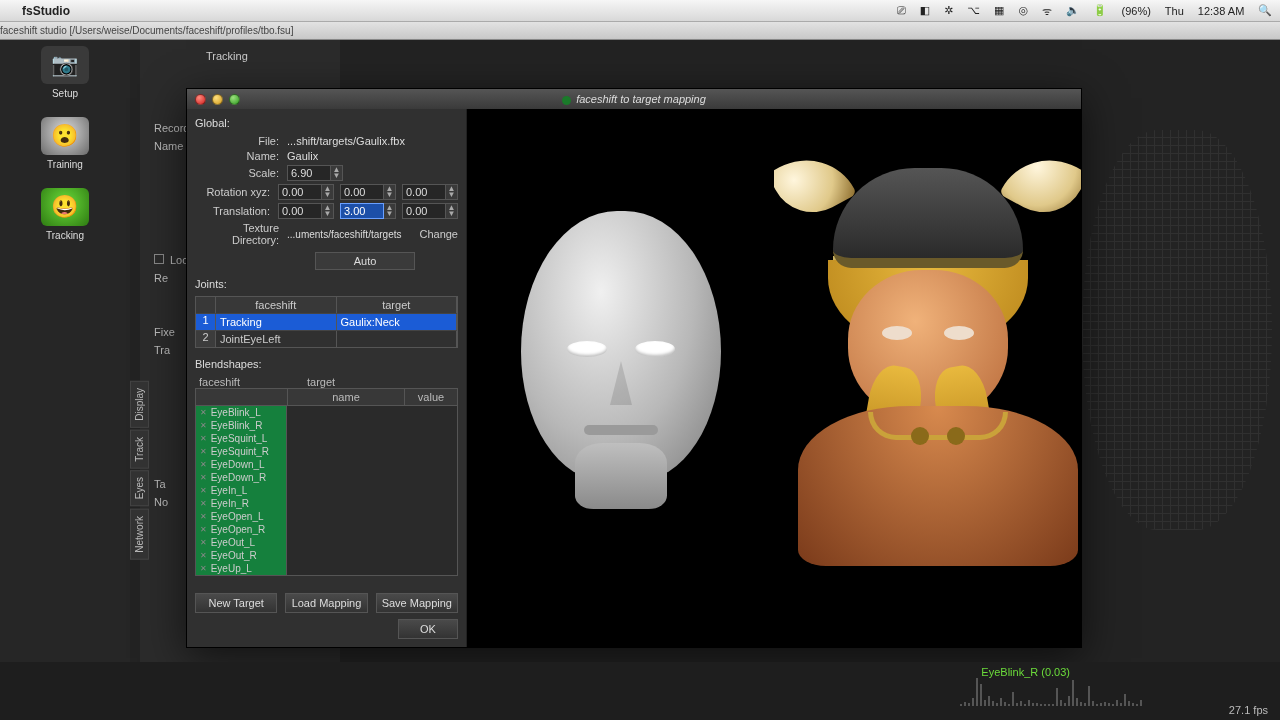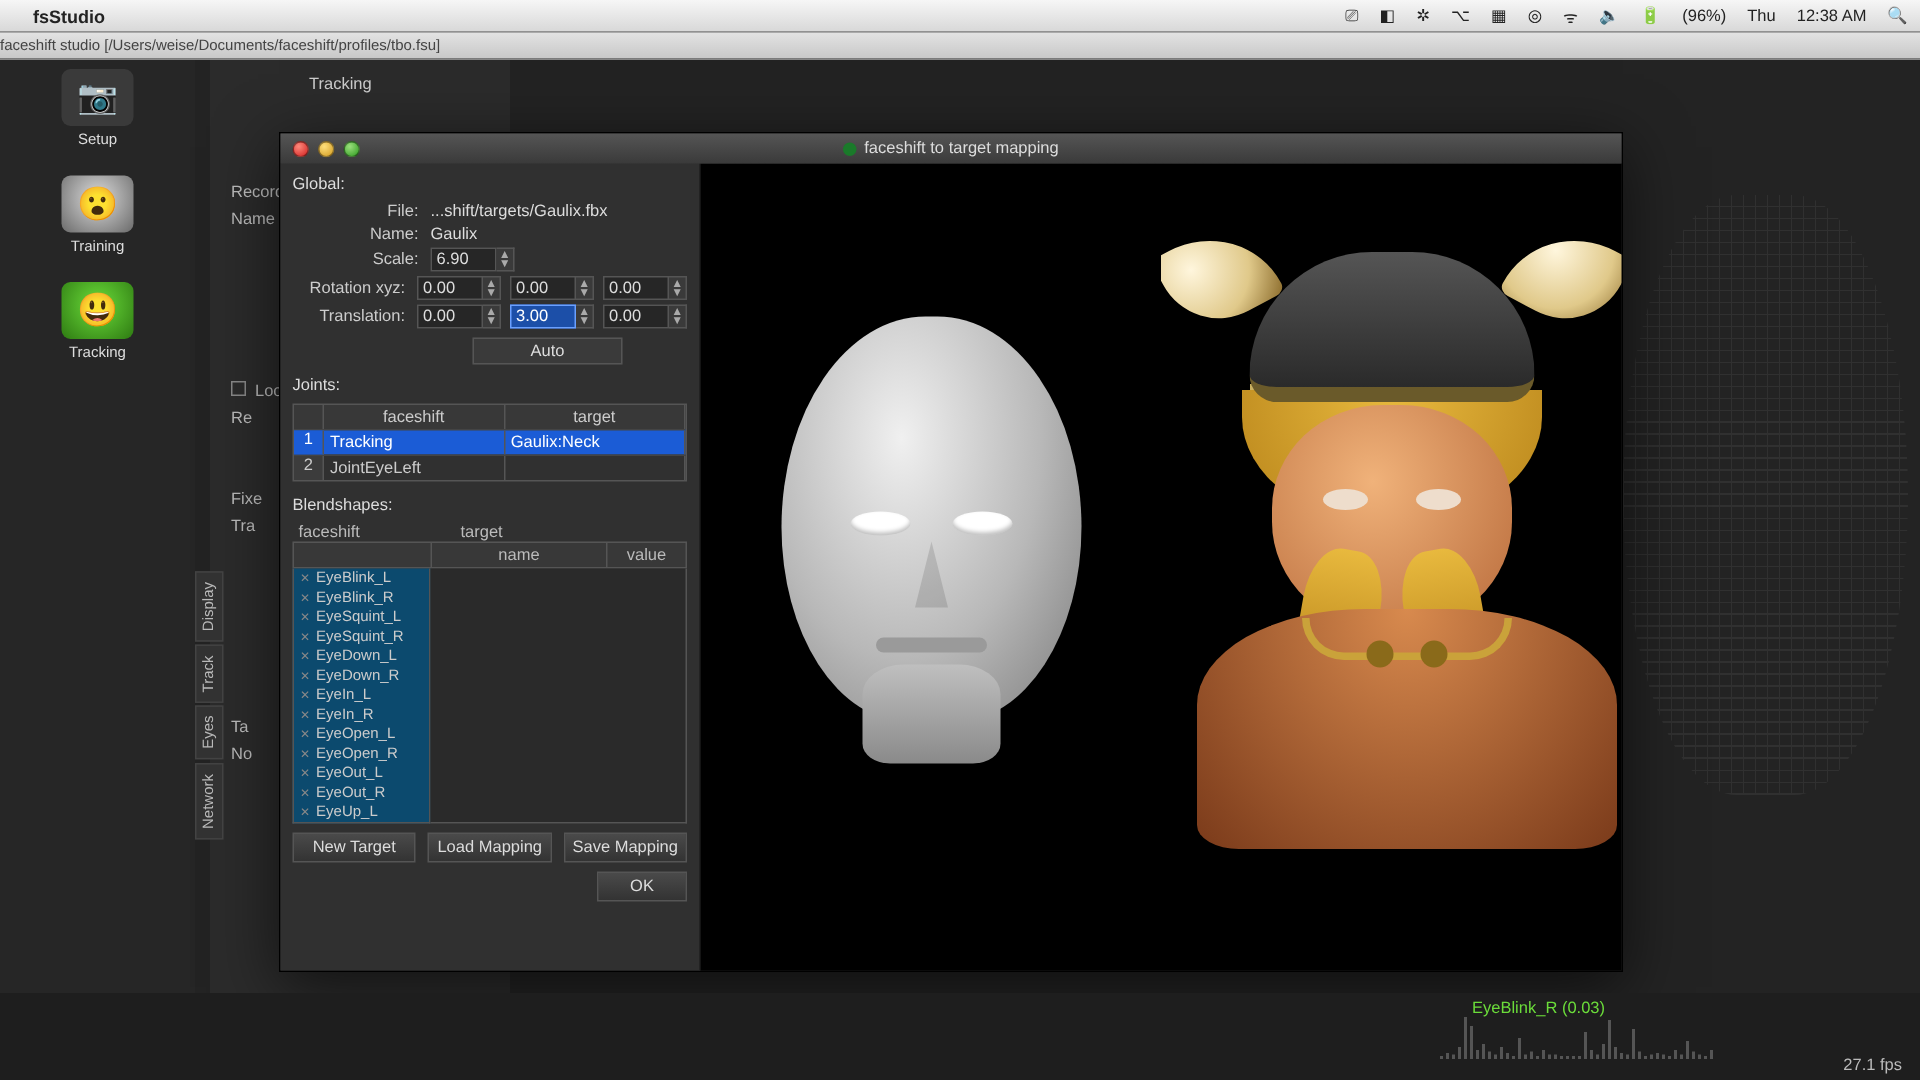--- a/index.html
+++ b/index.html
@@ -36,21 +36,21 @@
   background-image: repeating-linear-gradient(0deg,#3a3a3a 0 1px,transparent 1px 8px), repeating-linear-gradient(90deg,#3a3a3a 0 1px,transparent 1px 8px);}
 
 
 .dialog { position:absolute; left:186px; top:48px; width:896px; height:560px; background:#2f2f2f; border:1px solid #000; box-shadow:0 10px 40px rgba(0,0,0,.6); }
 .titlebar { height:20px; background:linear-gradient(#555,#3a3a3a); display:flex; align-items:center; font-size:11px; color:#ddd; position:relative;}
 .traffic { display:flex; gap:6px; padding-left:8px;}
 .tl { width:11px; height:11px; border-radius:50%; border:1px solid rgba(0,0,0,.4);}
 .tl.r{background:radial-gradient(circle at 35% 30%,#ff8a7d,#d1201f);}
 .tl.y{background:radial-gradient(circle at 35% 30%,#ffe07d,#d19a1f);}
 .tl.g{background:radial-gradient(circle at 35% 30%,#9be07d,#2e9a1f);}
-.titlebar-title{ position:absolute; left:0; right:0; text-align:center; pointer-events:none;}
+.titlebar-title{ position:absolute; left:0; right:0; text-align:center; pointer-events:none;font-style:italic;}
 .titlebar-title .dot{ display:inline-block; width:9px;height:9px;border-radius:50%; background:#1a7a2a; margin-right:5px; vertical-align:middle;}
 
 .dialog-body{ display:flex; height:calc(100% - 20px);}
 .form { width:280px; background:#303030; color:#ccc; font-size:11px; padding:6px 8px 8px 8px; overflow:hidden; border-right:1px solid #222;}
 .section-label{ color:#ddd; margin:2px 0 6px 0;}
 .frow{ display:flex; align-items:center; margin:3px 0; }
 .flabel{ width:92px; text-align:right; padding-right:8px; color:#ccc;}
 .fval{ flex:1; color:#ddd; }
 .spin { display:flex; }
 .spin input{ width:44px; height:16px; background:#262626; border:1px solid #555; color:#ddd; font-size:11px; padding:0 3px;}
@@ -73,26 +73,26 @@
 .bs-label{ margin-top:10px;}
 .bs-head{ display:flex; font-size:11px; color:#bbb; margin-top:4px;}
 .bs-head .h1{ width:92px; padding-left:4px;}
 .bs-head .h2{ flex:1; padding-left:20px;}
 .bs-sub{ display:flex; font-size:11px; color:#bbb; border:1px solid #555; background:#383838;}
 .bs-sub div{ padding:2px 4px;}
 .bs-sub .s1{ width:92px; border-right:1px solid #555;}
 .bs-sub .s2{ flex:1; text-align:center; border-right:1px solid #555;}
 .bs-sub .s3{ width:52px; text-align:center;}
 .bs-area{ display:flex; border-top:none;}
-.bs-list{ width:92px; max-height:170px; overflow:hidden; border:1px solid #555; border-top:none; background:#0c4a6e;}
+.bs-list{ width:92px; max-height:170px; overflow:hidden; border:1px solid #555; border-top:none; background:#15803d;}
 .bs-list div{ font-size:10px; color:#ccc; padding:0 4px; line-height:13px; display:flex; align-items:center;}
 .bs-list div::before{ content:"✕"; font-size:8px; color:#888; margin-right:4px;}
 .bs-right{ flex:1; border:1px solid #555; border-left:none; border-top:none; background:#2a2a2a;}
 
-.btnrow{ display:flex; gap:8px; margin-top:6px; justify-content:space-between;}
+.btnrow{ display:flex; gap:8px; margin-top:17px; justify-content:space-between;}
 .btn{ flex:1; height:20px; background:linear-gradient(#4a4a4a,#333); border:1px solid #555; color:#ddd; font-size:11px; cursor:pointer;}
 .okrow{ text-align:right; margin-top:6px;}
 .okrow .btn{ flex:0 0 auto; width:60px; display:inline-block;}
 
 
 .preview{ flex:1; background:#000; display:flex;}
 .preview .pane{ flex:1; position:relative; overflow:hidden;}
 
 
 .ghead{ position:absolute; left:50%; top:44%; transform:translate(-50%,-50%);}
@@ -254,20 +254,25 @@
           <div class="spin sel">
               <input value="3.00" style="">
               <div class="ar">▲<br>▼</div>
             </div>
           <div class="spin">
               <input value="0.00" style="">
               <div class="ar">▲<br>▼</div>
             </div>
         </div>
 
+        <div class="frow">
+            <div class="flabel">Texture Directory:</div>
+          <div class="fval" style="font-size:10px">...uments/faceshift/targets</div>
+          <span class="change-link">Change</span>
+        </div>
 
         <button class="auto-btn">Auto</button>
 
         <div class="section-label">Joints:</div>
         <div class="joints-table">
           <div class="jt-head">
             <div></div>
             <div>faceshift</div>
             <div>target</div>
           </div>

